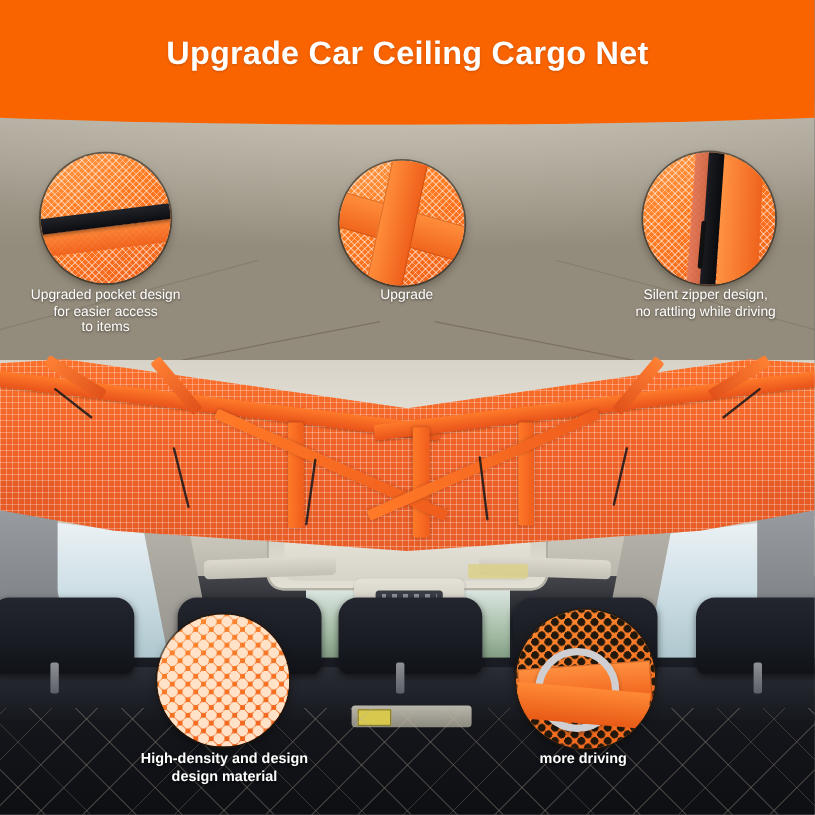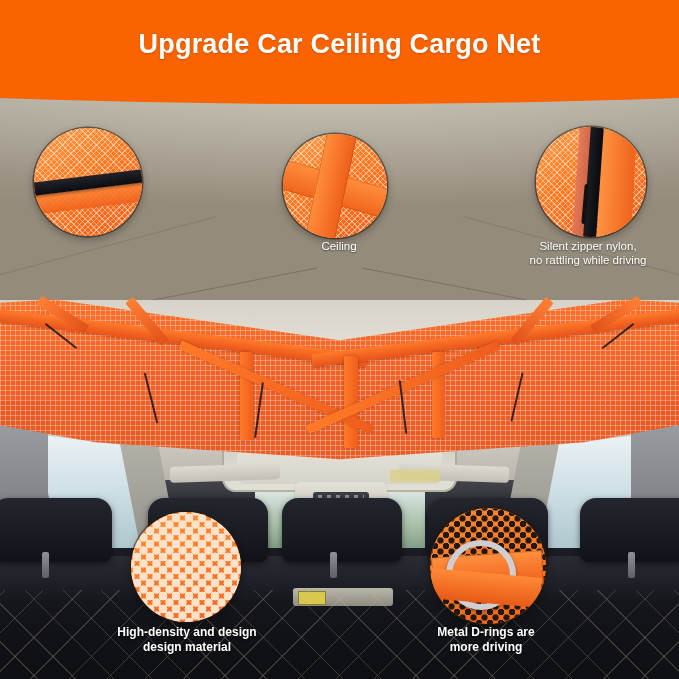--- a/index.html
+++ b/index.html
@@ -305,33 +305,37 @@
     <div class="mesh-hex"></div>
   </div>
 
   <div class="bubble bub5">
     <div class="mesh-dark-hex"></div>
     <div class="dstrap"></div>
     <div class="dring"></div>
     <div class="dstrap2"></div>
   </div>
 
+  <div class="label lbl1">
+    <div>Upgraded pocket design</div>
+    <div>for easier access</div>
+    <div>to items</div>
+  </div>
 
   <div class="label lbl2">
-    <div>Ceiling</div>
+    <div>Upgrade</div>
   </div>
 
   <div class="label lbl3">
-    <div>Silent zipper nylon,</div>
+    <div>Silent zipper design,</div>
     <div>no rattling while driving</div>
   </div>
 
   <div class="label label-bold lbl4">
     <div>High-density and design</div>
     <div>design material</div>
   </div>
 
   <div class="label label-bold lbl5">
-    <div>Metal D-rings are</div>
     <div>more driving</div>
   </div>
 
 </div>
 
 </body></html>

